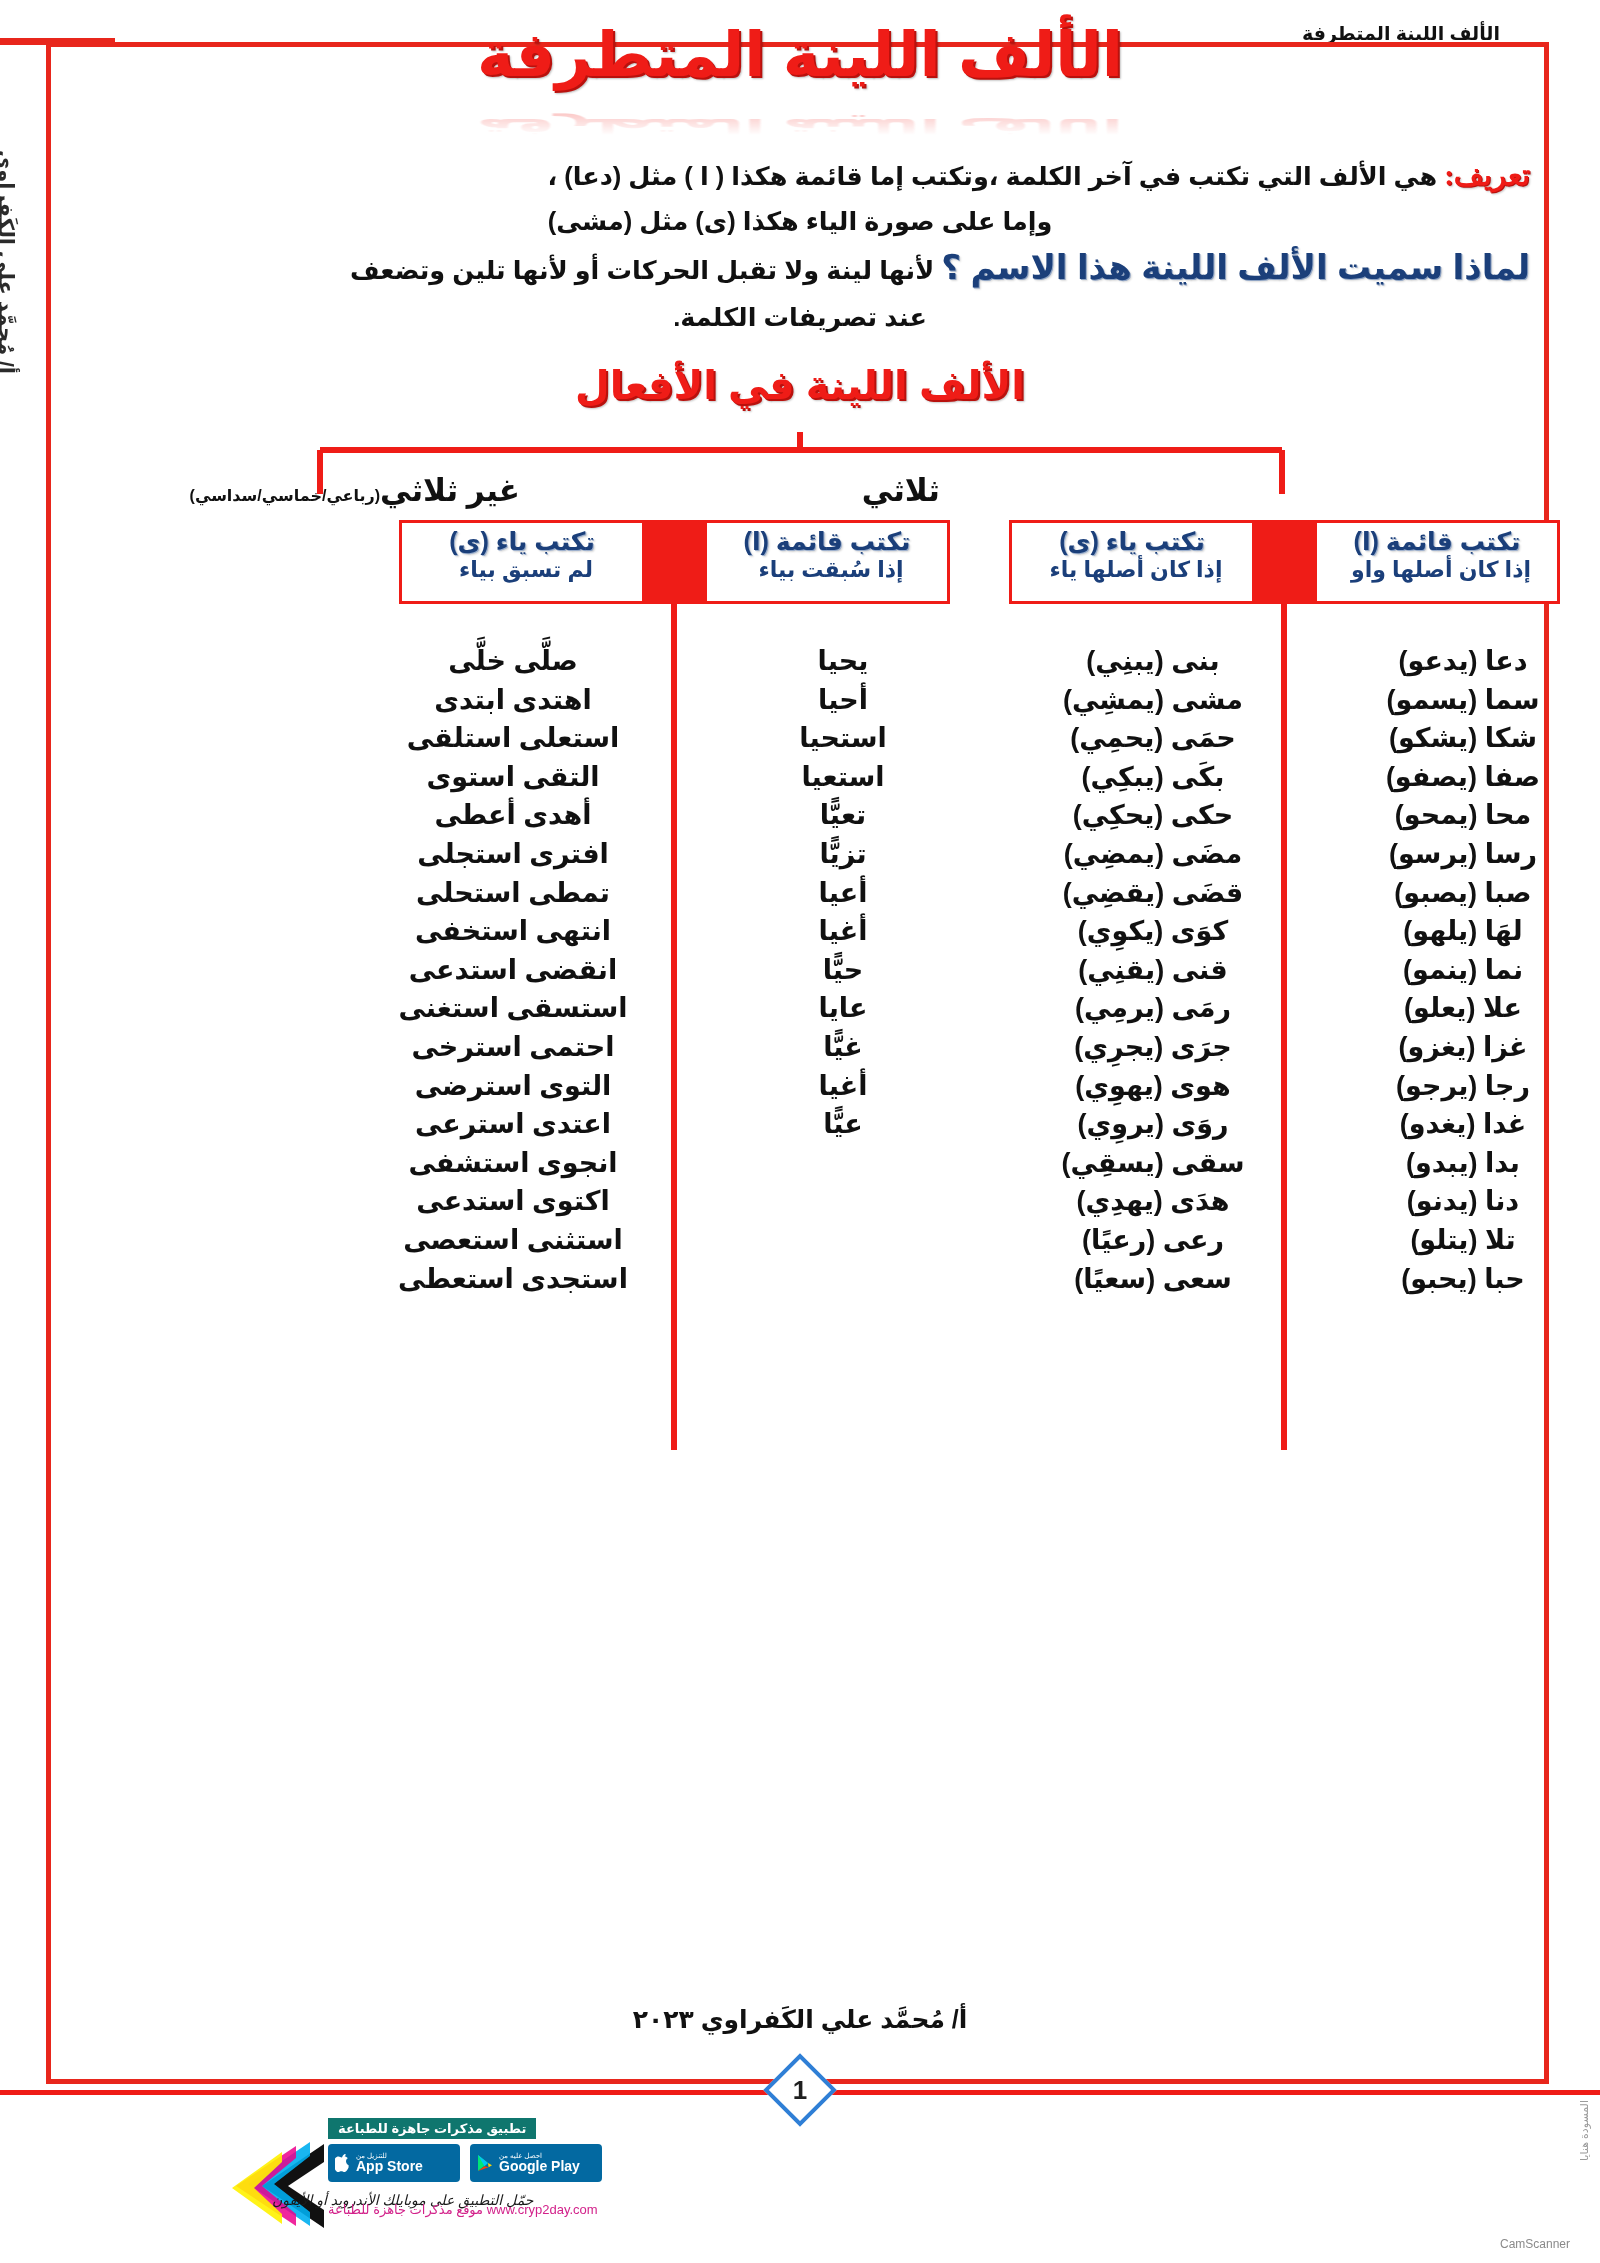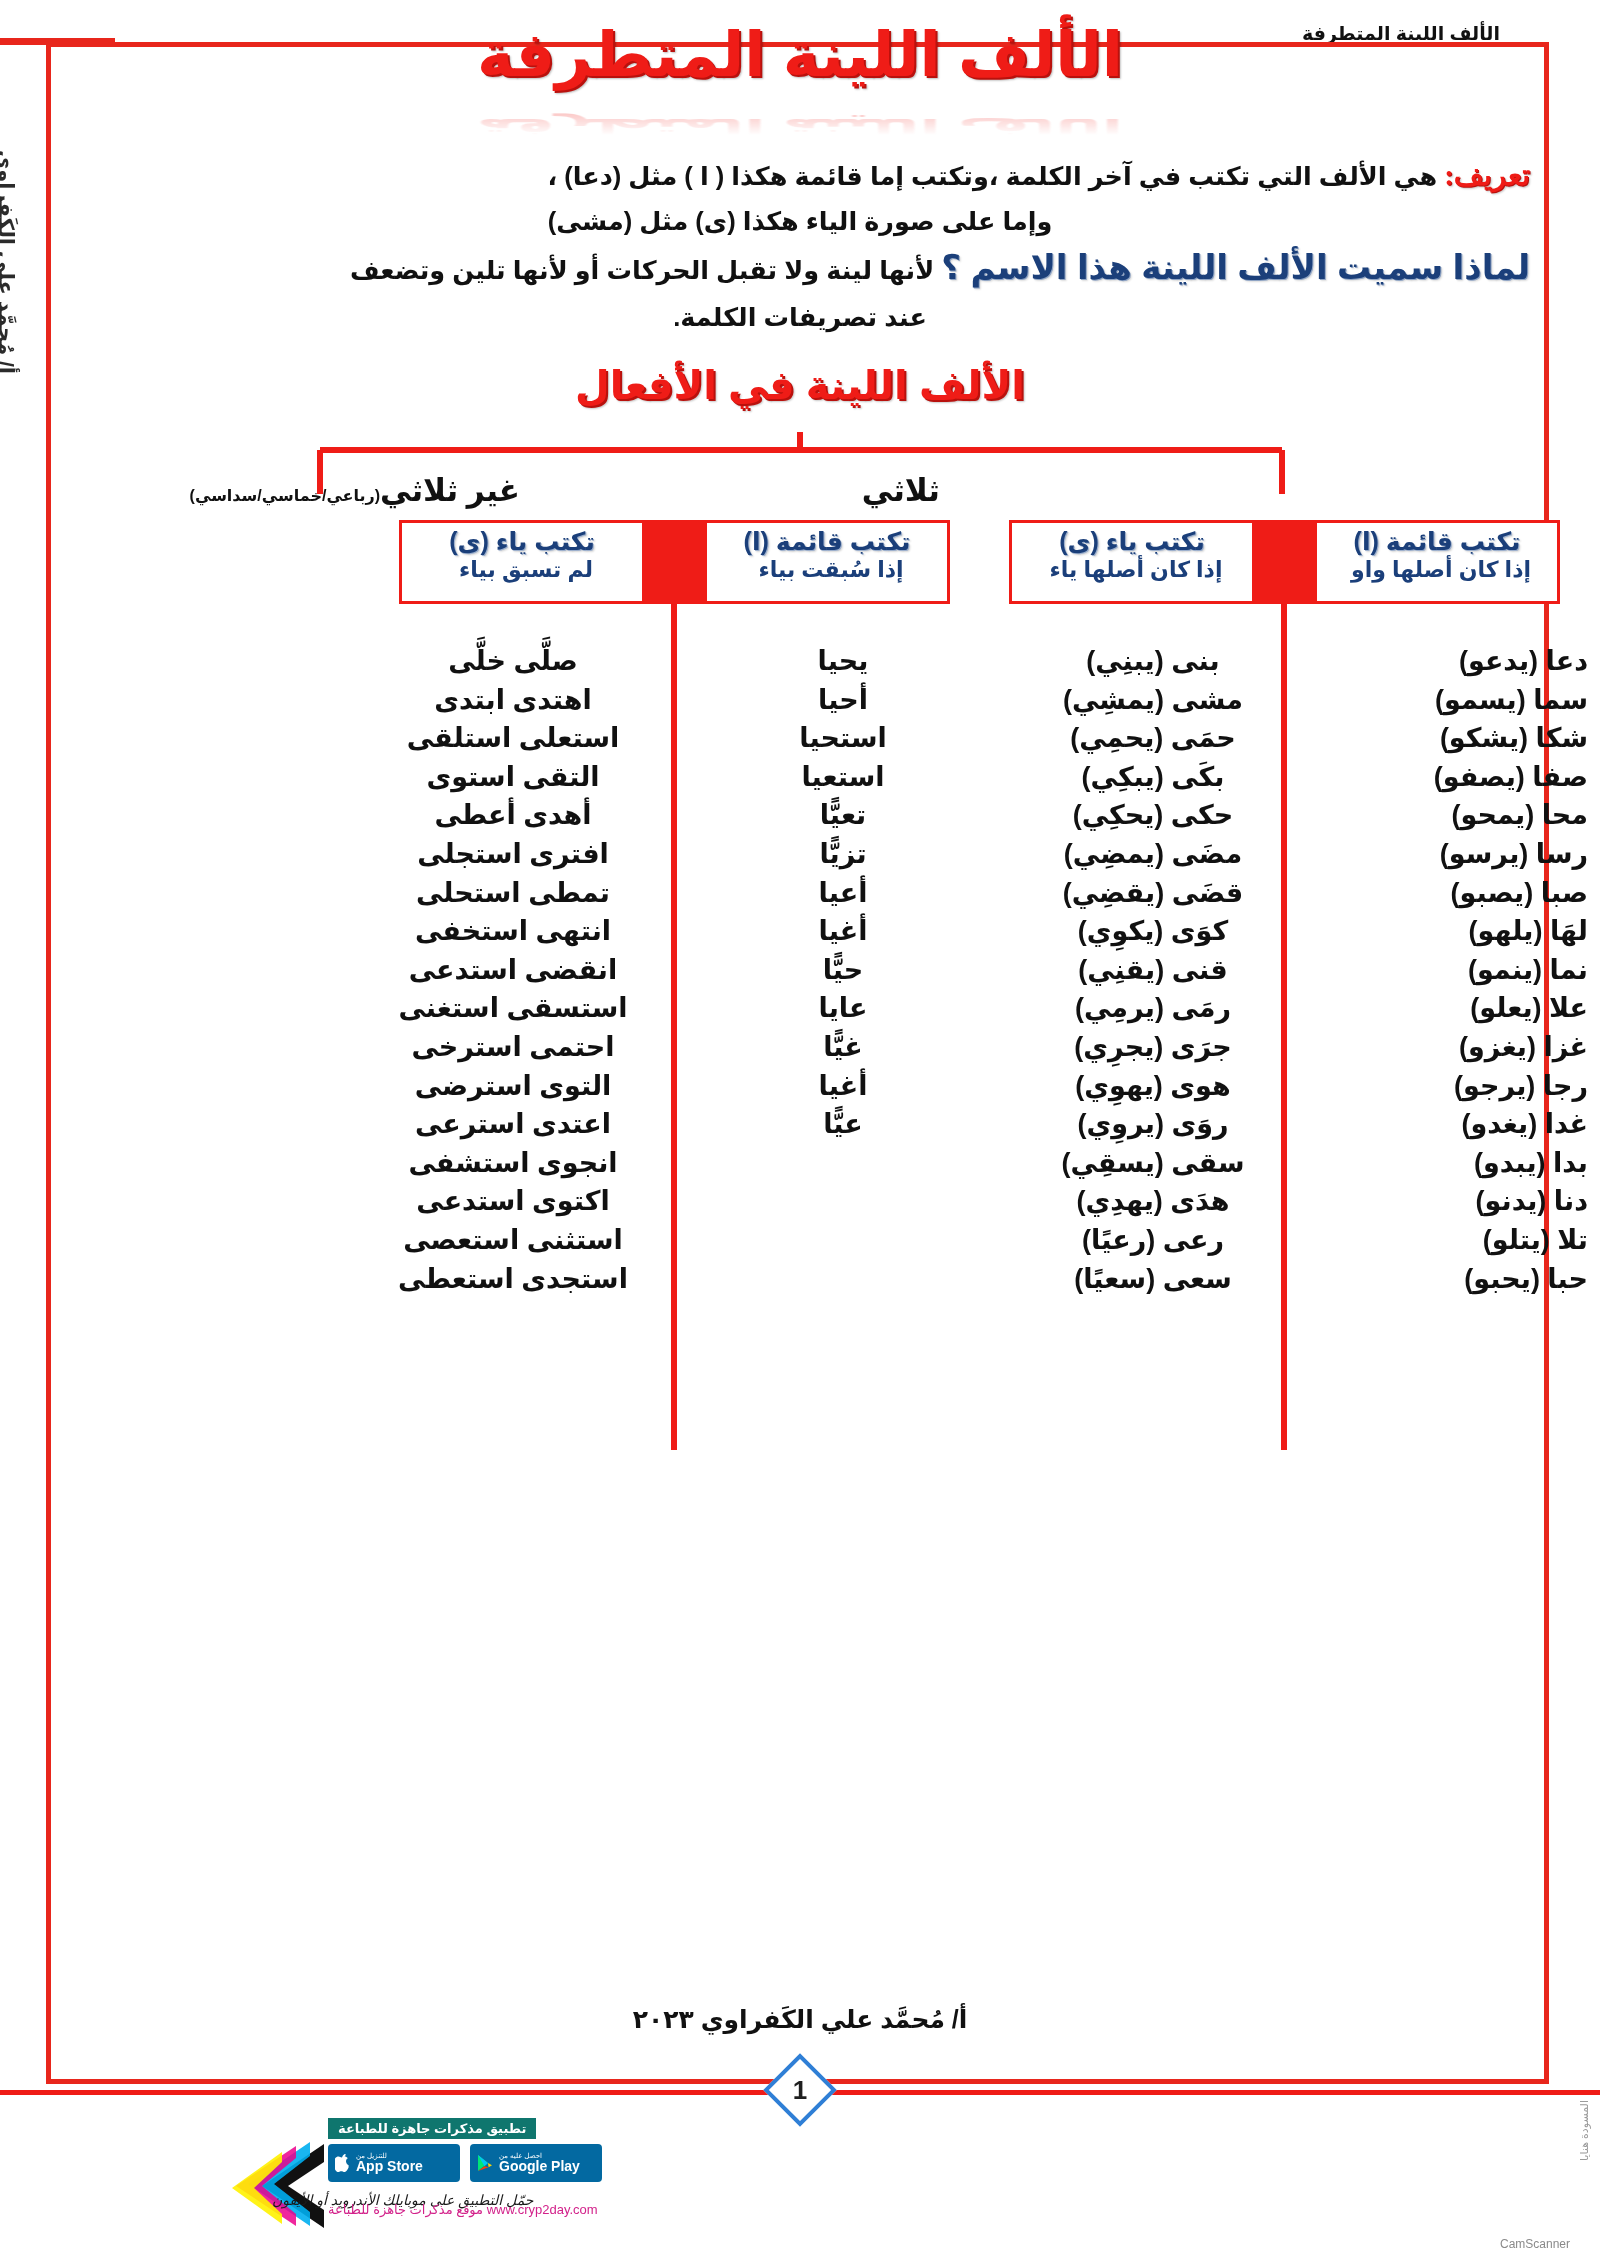--- a/index.html
+++ b/index.html
@@ -223,21 +223,21 @@
     position: absolute;
     top: 642px;
     font-size: 27px;
     font-weight: bold;
     color: #111;
     line-height: 38.6px;
     white-space: nowrap;
   }
   .vcol .row { display: block; height: 38.6px; }
 
-  #vcol-1 { right: 12px;   width: 250px; }  
+  #vcol-1 { right: 12px;   width: 250px; text-align: center; }  
   #vcol-2 { right: 322px;  width: 250px; text-align: center; }  
   #vcol-3 { right: 632px;  width: 250px; text-align: center; }  
   #vcol-4 { right: 942px;  width: 290px; text-align: center; }  
 
   
   #author-line {
     position: absolute;
     left: 0; right: 0;
     top: 2005px;
     text-align: center;

